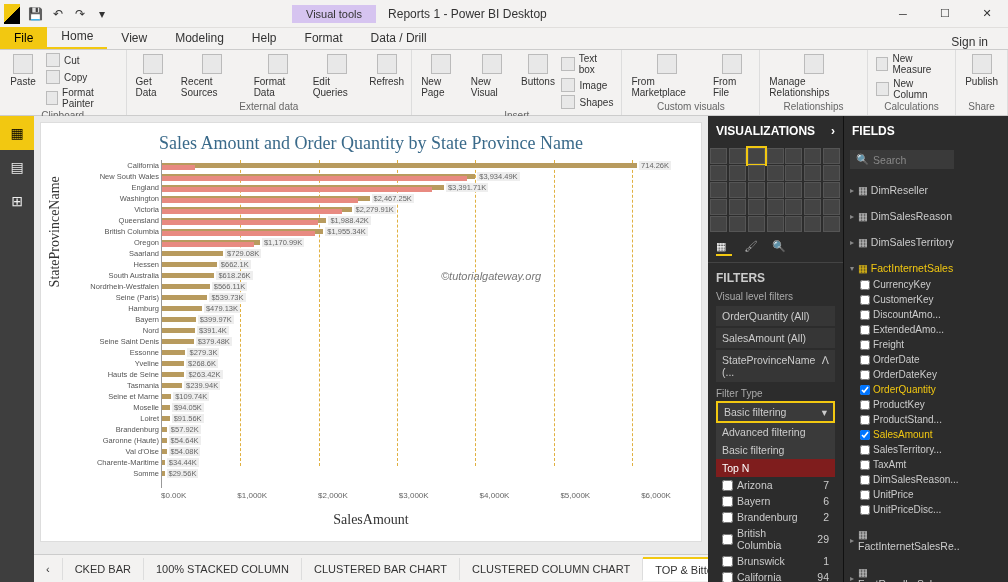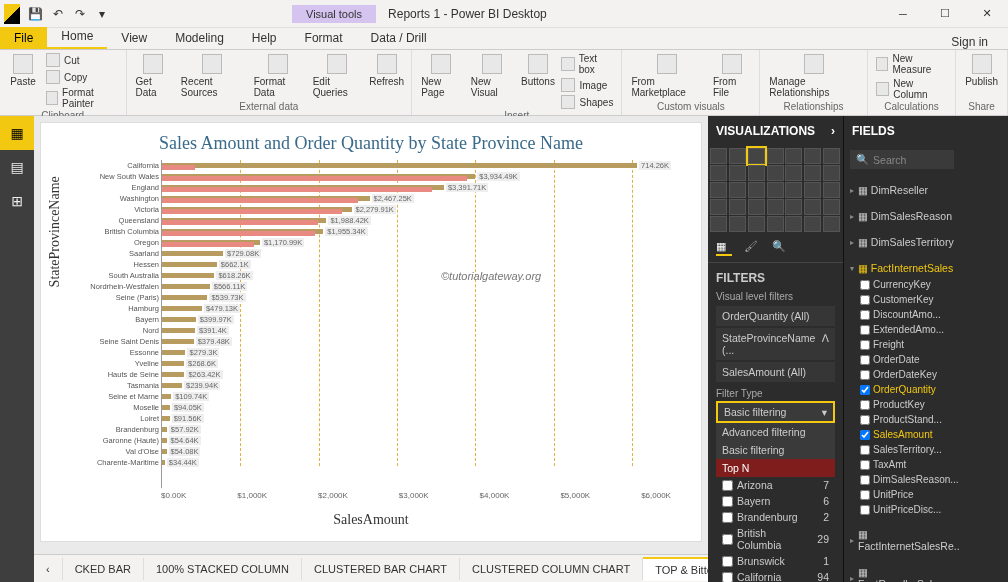--- a/index.html
+++ b/index.html
@@ -418,20 +418,25 @@
             <div class="barrow">
               <div class="cat">Val d'Oise</div>
               <div class="bar1" style="width: 0.892308%;"></div>
               <div class="val">$54.08K</div>
             </div>
             <div class="barrow">
               <div class="cat">Charente-Maritime</div>
               <div class="bar1" style="width: 0.553846%;"></div>
               <div class="val">$34.44K</div>
             </div>
+            <div class="barrow">
+              <div class="cat">Somme</div>
+              <div class="bar1" style="width: 0.492308%;"></div>
+              <div class="val">$29.56K</div>
+            </div>
           </div>
         <div class="xaxis-ticks" id="xticks">
             <span>$0.00K</span>
             <span>$1,000K</span>
             <span>$2,000K</span>
             <span>$3,000K</span>
             <span>$4,000K</span>
             <span>$5,000K</span>
             <span>$6,000K</span>
           </div>
@@ -499,25 +504,25 @@
         <span>🔍</span>
       </div>
       <div class="filters-sec">
         <div class="hdr">FILTERS</div>
         <div style="font-size:10px;color:#aaa;margin-bottom:4px;">Visual level filters</div>
         <div id="filteritems">
             <div class="fitem">
               <span>OrderQuantity (All)</span>
             </div>
             <div class="fitem">
+              <span>SalesAmount (All)</span>
+            </div>
+            <div class="fitem">
               <span>StateProvinceName (...</span>
               <span>ᐱ</span>
-            </div>
-            <div class="fitem">
-              <span>SalesAmount (All)</span>
             </div>
           </div>
         <div class="ftype-label">Filter Type</div>
         <div class="dropdown">
           <span>Basic filtering</span>
             <span>▾</span>
         </div>
         <div class="ddlist" id="ddlist">
             <div class="opt">Advanced filtering</div>
             <div class="opt">Basic filtering</div>

